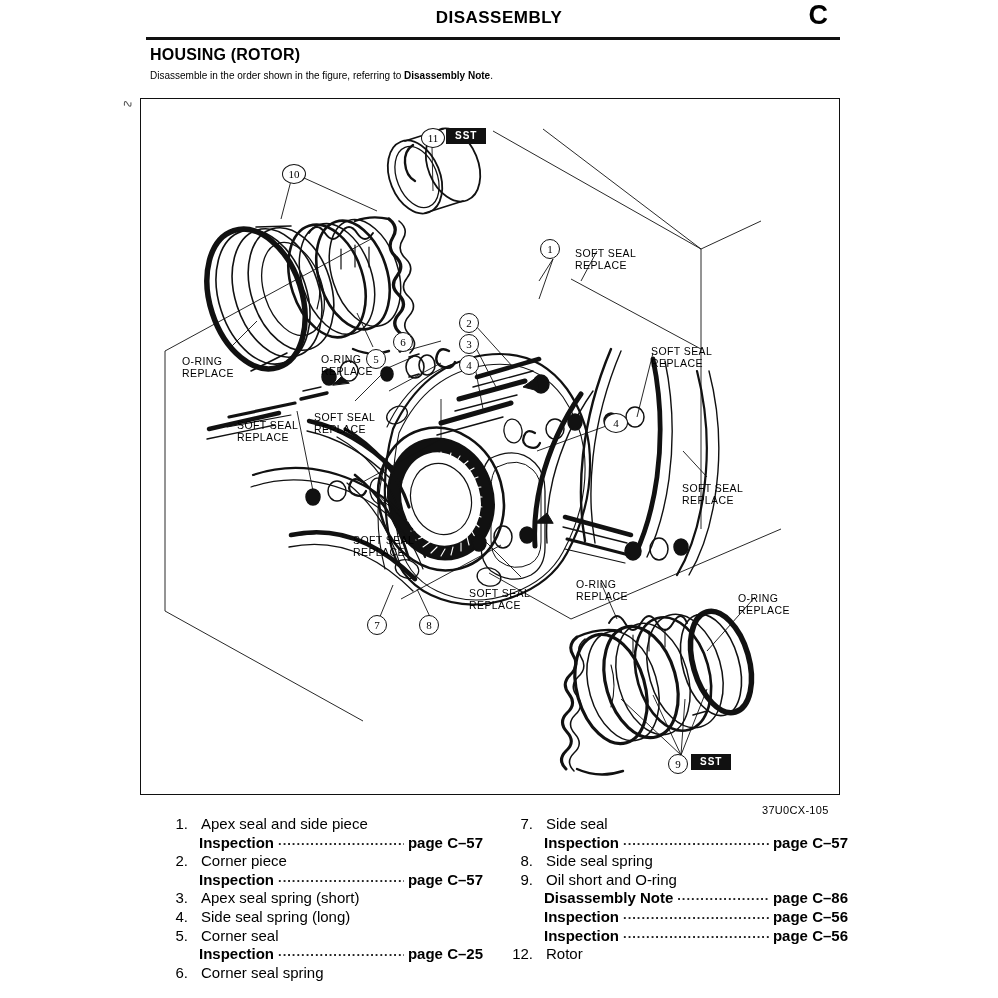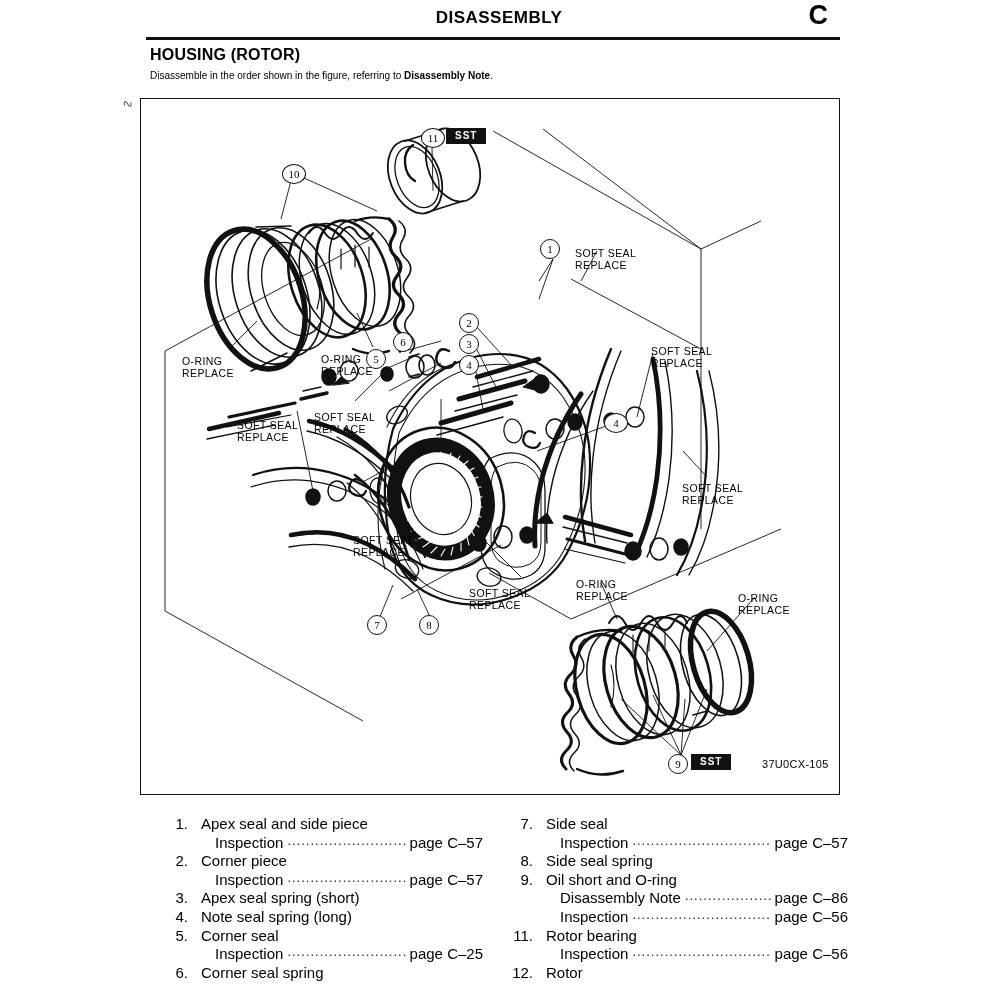--- a/index.html
+++ b/index.html
@@ -72,21 +72,21 @@
     border: 1.5px solid #111;
     box-sizing: border-box;
     background: #fff;
   }
   #figure-svg {
     position: absolute;
     left: 0; top: 0;
   }
   #figure-code {
     position: absolute;
-    left: 762px; top: 758px;
+    left: 762px; top: 804px;
     font-size: 11px;
     letter-spacing: 0.3px;
     font-family: "Liberation Sans", sans-serif;
   }
   #scan-artifact {
     position: absolute;
     left: 122px; top: 96px;
     font-size: 13px;
     color: #555;
     transform: rotate(-18deg);
@@ -112,22 +112,23 @@
     width: 25px;
     text-align: right;
     flex: 0 0 auto;
   }
   .part-label {
     margin-left: 13px;
   }
   .part-ref {
     display: flex;
     align-items: center;
-    margin-left: 52px;
+    margin-left: 36px;
     white-space: nowrap;
+    font-weight: bold;
   }
   .ref-name { flex: 0 0 auto; }
   .ref-dots {
     flex: 1 1 auto;
     margin: 0 4px;
     overflow: hidden;
     white-space: nowrap;
     font-size: 13px;
     letter-spacing: 1px;
     color: #222;
@@ -478,21 +479,21 @@
     </div>
     <div class="part-entry">
       <div class="part-head">
         <span class="part-num">3.</span>
         <span class="part-label">Apex seal spring (short)</span>
       </div>
     </div>
     <div class="part-entry">
       <div class="part-head">
         <span class="part-num">4.</span>
-        <span class="part-label">Note seal spring (long)</span>
+        <span class="part-label">Side seal spring (long)</span>
       </div>
     </div>
     <div class="part-entry">
       <div class="part-head">
         <span class="part-num">5.</span>
         <span class="part-label">Corner seal</span>
       </div>
       <div class="part-ref">
         <span class="ref-name">Inspection</span>
         <span class="ref-dots">...........................................</span>
@@ -534,24 +535,20 @@
         <span class="ref-dots">..............................</span>
         <span class="ref-page">page C–86</span>
       </div>
       <div class="part-ref">
         <span class="ref-name">Inspection</span>
         <span class="ref-dots">...........................................</span>
         <span class="ref-page">page C–56</span>
       </div>
     </div>
     <div class="part-entry">
-      <div class="part-head">
-        <span class="part-num">11.</span>
-        <span class="part-label">Rotor bearing</span>
-      </div>
       <div class="part-ref">
         <span class="ref-name">Inspection</span>
         <span class="ref-dots">...........................................</span>
         <span class="ref-page">page C–56</span>
       </div>
     </div>
     <div class="part-entry">
       <div class="part-head">
         <span class="part-num">12.</span>
         <span class="part-label">Rotor</span>

